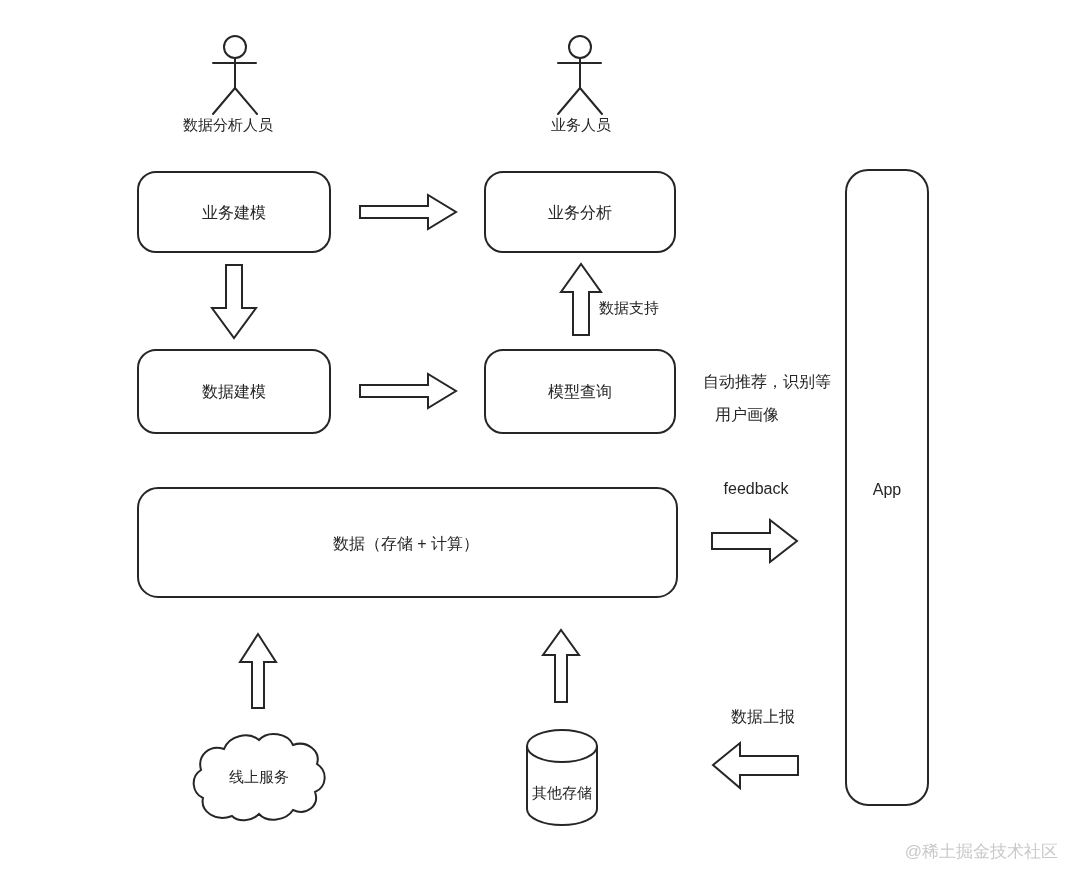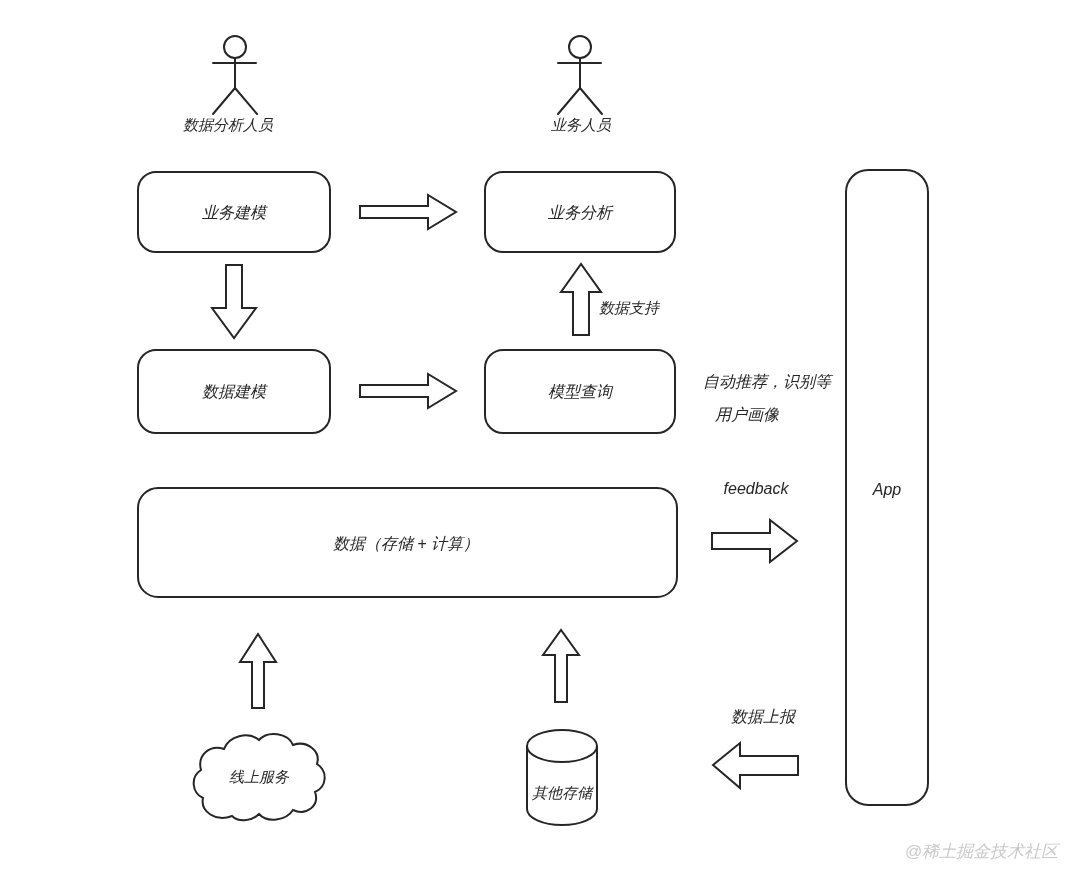--- a/index.html
+++ b/index.html
@@ -6,21 +6,20 @@
     margin: 0;
     padding: 0;
     background: #ffffff;
   }
   .stage {
     position: relative;
     width: 1080px;
     height: 881px;
     background: #ffffff;
     overflow: hidden;
-    font-style: italic;
   }
   svg {
     display: block;
   }
   .shape {
     fill: #ffffff;
     stroke: #262626;
     stroke-width: 2;
   }
   .stick {

